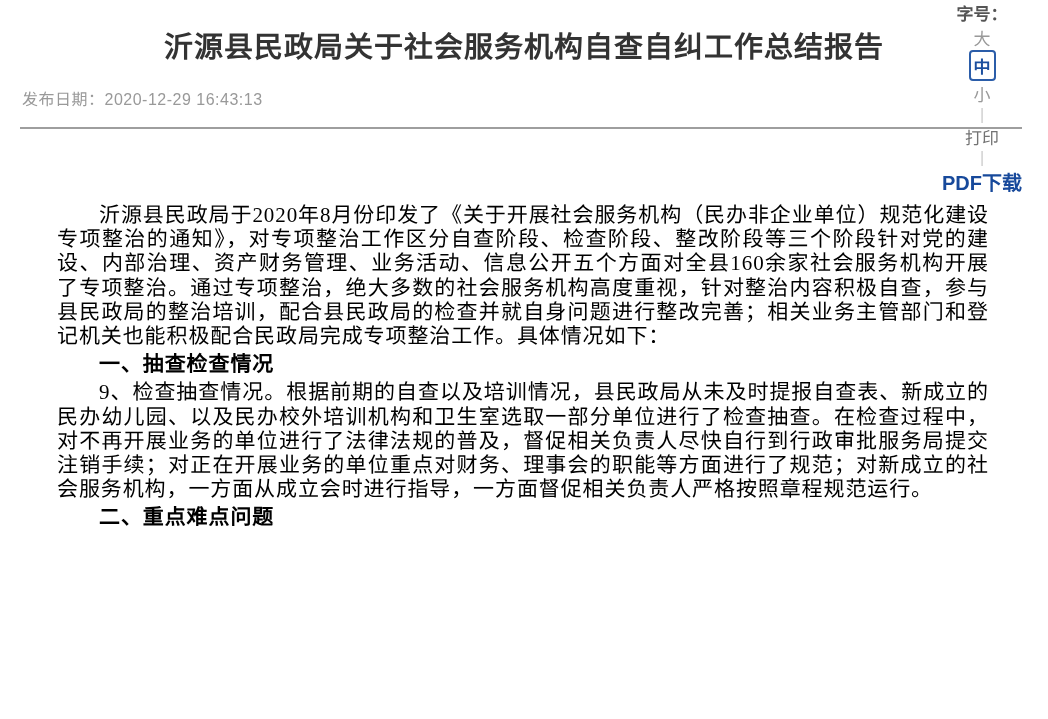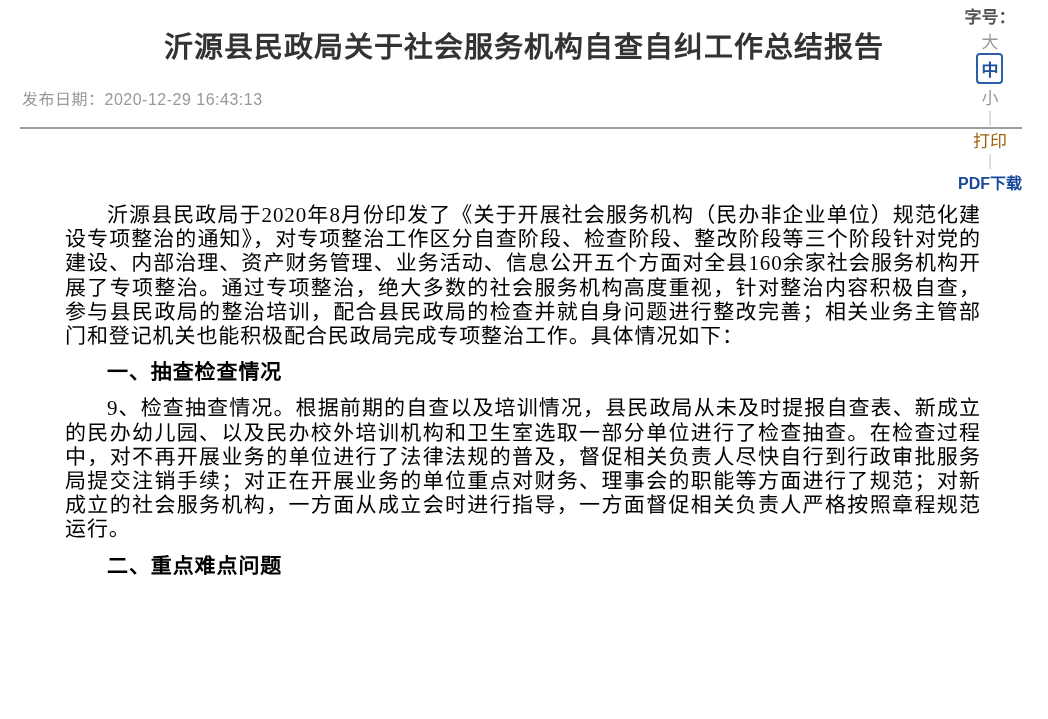--- a/index.html
+++ b/index.html
@@ -63,46 +63,46 @@
     border-radius: 4px;
     padding: 1px 3px;
     margin: 0 6px;
   }
   .sep {
     color: #cccccc;
     margin: 0 12px;
     font-size: 16px;
   }
   .print-btn {
-    color: #a16207;
+    color: #737373;
     cursor: pointer;
   }
   .pdf-btn {
     color: #17499b;
     font-weight: bold;
-    font-size: 16px;
+    font-size: 20px;
     cursor: pointer;
   }
   .divider {
     height: 2px;
     background: #9e9e9e;
     margin: 15px 26px 0 20px;
   }
   .article-body {
     margin-top: 74px;
     padding: 0 55px 0 53px;
     font-family: "Liberation Serif", "DejaVu Serif", serif;
     font-size: 21px;
     line-height: 24.2px;
     letter-spacing: 0.9px;
     color: #000000;
     text-align: justify;
   }
   .article-body p {
-    margin: 12px;
+    margin: 4px;
     text-indent: 2em;
   }
   .article-body p.section-heading {
     font-family: Liberation Sans, sans-serif;
     font-weight: bold;
   }
 </style>
 </head>
 <body>
 

